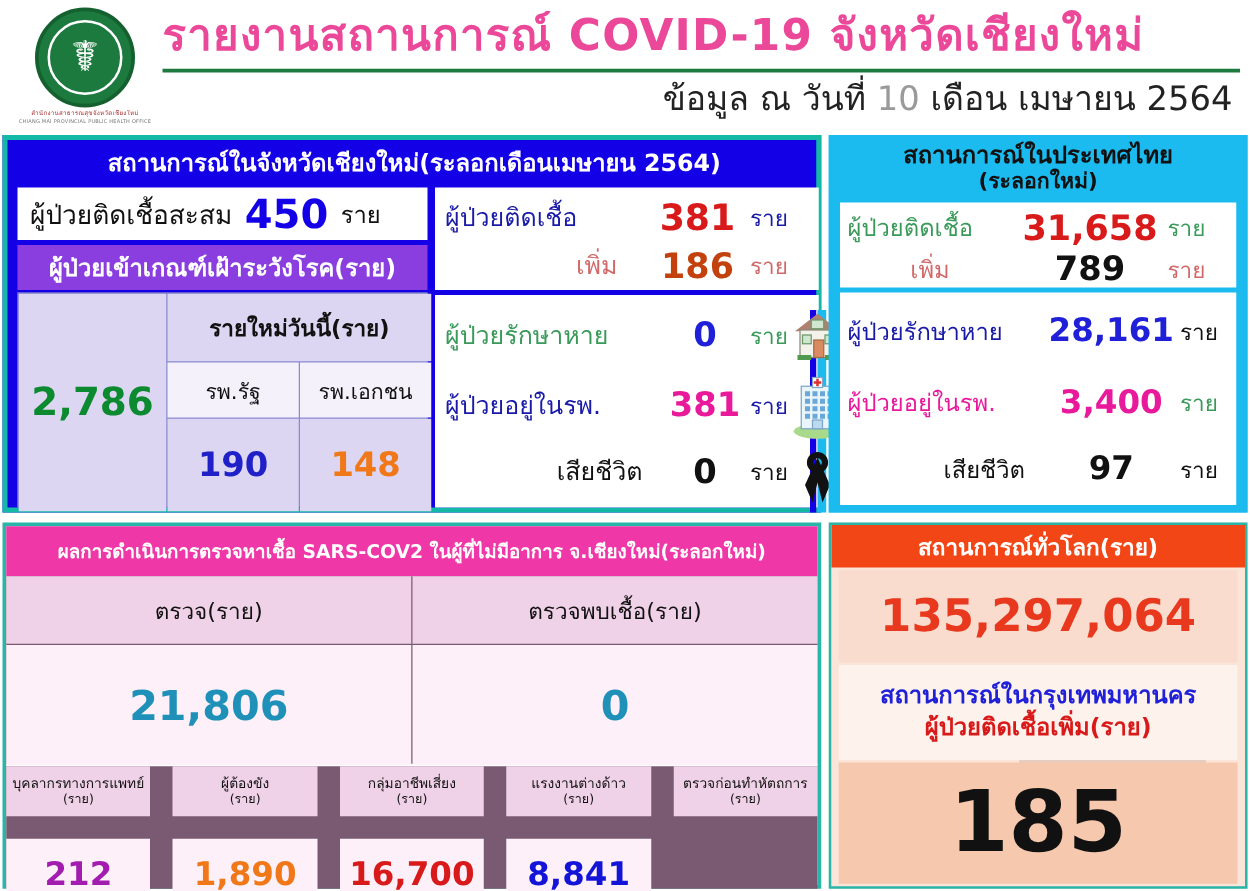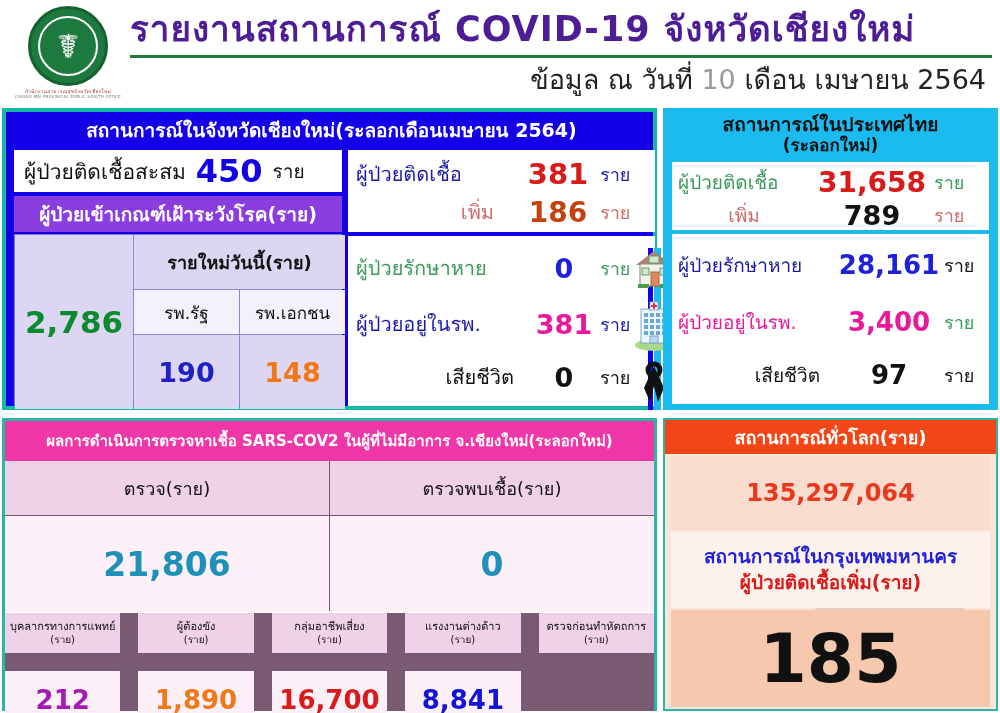--- a/index.html
+++ b/index.html
@@ -29,21 +29,21 @@
   }
   #logo-caption {
     position:absolute; left:0; top:84px; width:108px;
     text-align:center; font-size:5px; color:#a33; line-height:1.25;
     letter-spacing:.2px; white-space:nowrap; overflow:hidden;
   }
   #logo-caption .l2 { color:#777; font-size:4px; }
 
   #title-main {
     position:absolute; left:130px; top:8px; width:862px;
-    font-size:35px; font-weight:bold; color:#4c1d95;
+    font-size:35px; font-weight:bold; color:#ec4899;
     letter-spacing:1px; line-height:1.25; white-space:nowrap;
   }
   #title-rule {
     position:absolute; left:130px; top:55px; width:862px; height:3px;
     background:#1d7a3e;
   }
   #title-date {
     position:absolute; left:130px; top:60px; width:862px;
     text-align:right; font-size:27px; color:#222; line-height:1.5;
     padding-right:6px; white-space:nowrap;
@@ -186,21 +186,21 @@
     background:#fbe4d8; border:2px solid #29b5a8; overflow:hidden;
   }
   #glob-title {
     position:absolute; left:0; top:0; width:331px; height:34px;
     background:#f24616; color:#ffffff; font-size:18px; font-weight:bold;
     display:flex; align-items:center; justify-content:center; white-space:nowrap;
   }
   #glob-val {
     position:absolute; left:6px; top:36px; width:319px; height:74px;
     background:#fadcce; display:flex; align-items:center; justify-content:center;
-    font-size:24px; font-weight:bold; color:#e8391f;
+    font-size:36px; font-weight:bold; color:#e8391f;
   }
   #bkk-head {
     position:absolute; left:6px; top:112px; width:319px; height:76px;
     background:#fdf2ec; display:flex; flex-direction:column;
     align-items:center; justify-content:center; line-height:1.35;
   }
   #bkk-head .l1 { font-size:19px; font-weight:bold; color:#2020d8; white-space:nowrap; }
   #bkk-head .l2 { font-size:19px; font-weight:bold; color:#d81a1a; white-space:nowrap; }
   #bkk-val {
     position:absolute; left:6px; top:190px; width:319px; height:97px;

